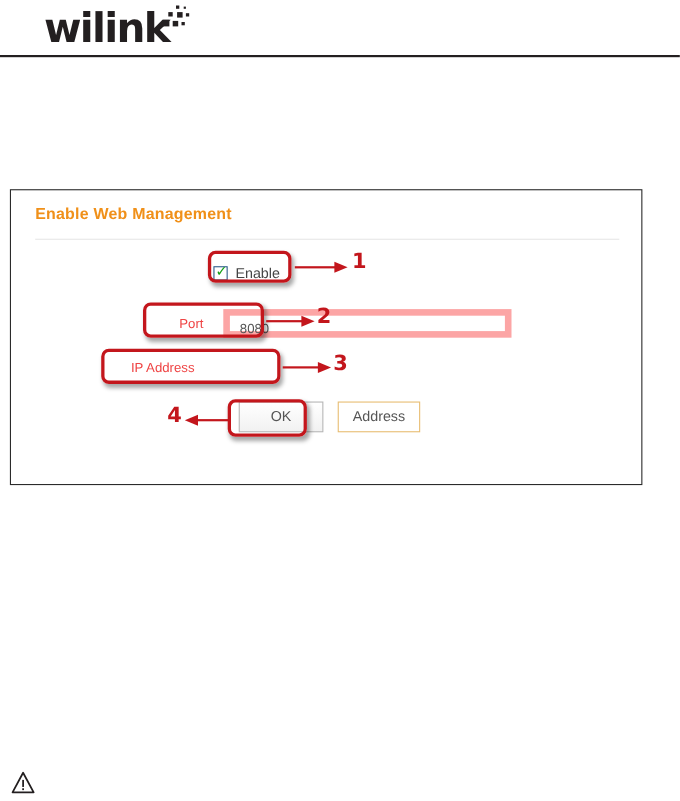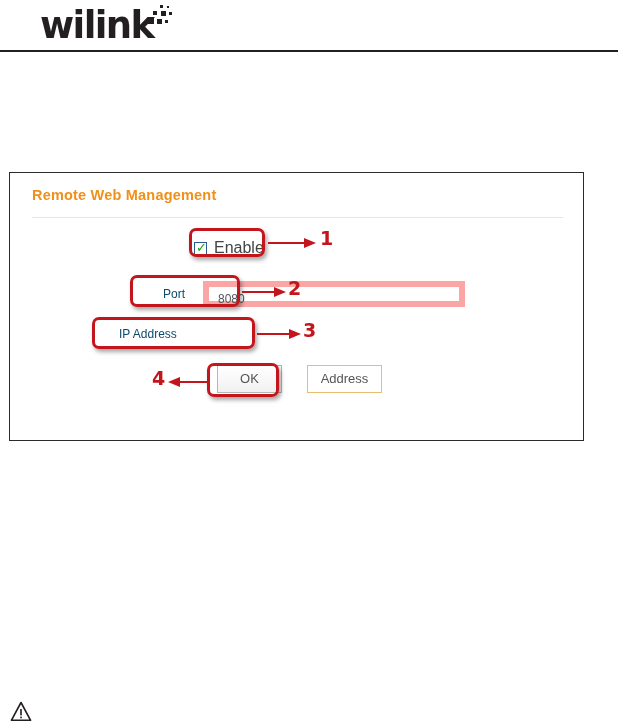--- a/index.html
+++ b/index.html
@@ -104,36 +104,36 @@
     left: 1px; top: -2px;
     width: 11px; height: 13px;
     color: #14a014;
     font-size: 13px;
     font-weight: bold;
     line-height: 13px;
     font-family: "DejaVu Sans", sans-serif;
   }
   #enable-label {
     margin-left: 7px;
-    font-size: 16px;
+    font-size: 13px;
     color: #444444;
     white-space: nowrap;
   }
 
   
   #row-port  { left: 137px; top: 108px; width: 318px; }
   #row-ip    { left: 101px;  top: 148px; width: 358px; }
 
   .field-label {
     position: absolute;
     top: 0;
     height: 26px;
     line-height: 26px;
     font-size: 12px;
-    color: #0c4a6e;
+    color: #ef4444;
     white-space: nowrap;
   }
   #port-label { left: 16px; }
   #ip-label   { left: 8px; }
 
   .field-input {
     position: absolute;
     top: 0;
     height: 26px;
     line-height: 24px;
@@ -173,21 +173,21 @@
     height: 28px;
     box-sizing: border-box;
     font-size: 13px;
     color: #555555;
     text-align: center;
     line-height: 26px;
     cursor: default;
   }
   #ok-button {
     left: 0;
-    width: 65px;
+    width: 77px;
     border: 1px solid #b6b6b6;
     background: linear-gradient(#ffffff, #f1f1f1);
   }
   #cancel-button {
     left: 90px;
     width: 75px;
     border: 1px solid #e8bd72;
     background: #ffffff;
   }
 
@@ -270,21 +270,21 @@
       <i style="left:0px;  top:13px; width:6px; height:6px;"></i>
       <i style="left:9px;  top:14px; width:5px; height:5px;"></i>
       <i style="left:17px; top:15px; width:3px; height:3px;"></i>
     </span>
   </div>
   <div id="header-rule"></div>
 </div>
 
 <div id="settings-panel">
 
-  <div id="panel-title">Remote Web Management</div>
+  <div id="panel-title">Enable Web Management</div>
   <div id="panel-title-rule"></div>
 
   <div class="form-row" id="row-enable">
     <span id="enable-checkbox">
       <span class="tick">✓</span>
     </span>
     <span id="enable-label">Enable</span>
   </div>
 
   <div class="form-row" id="row-port">

